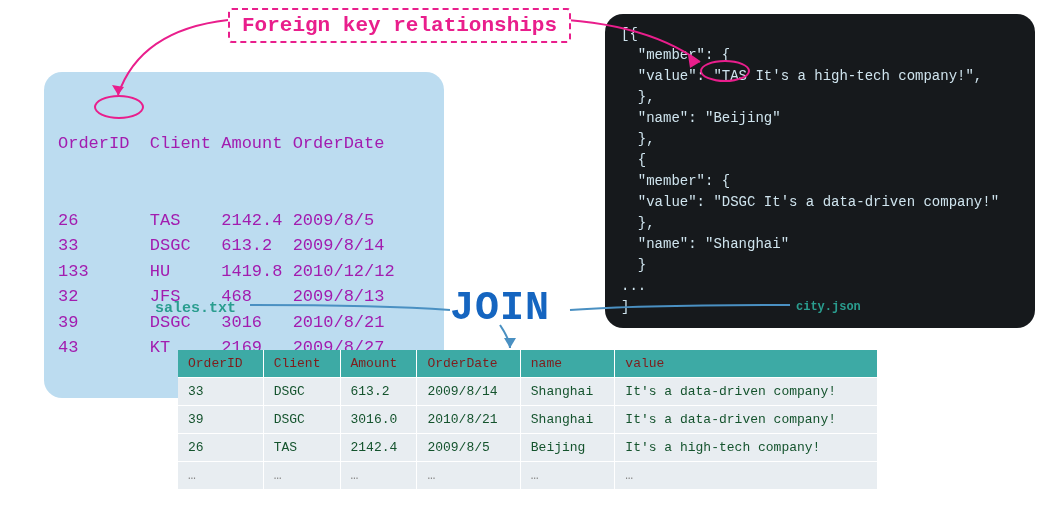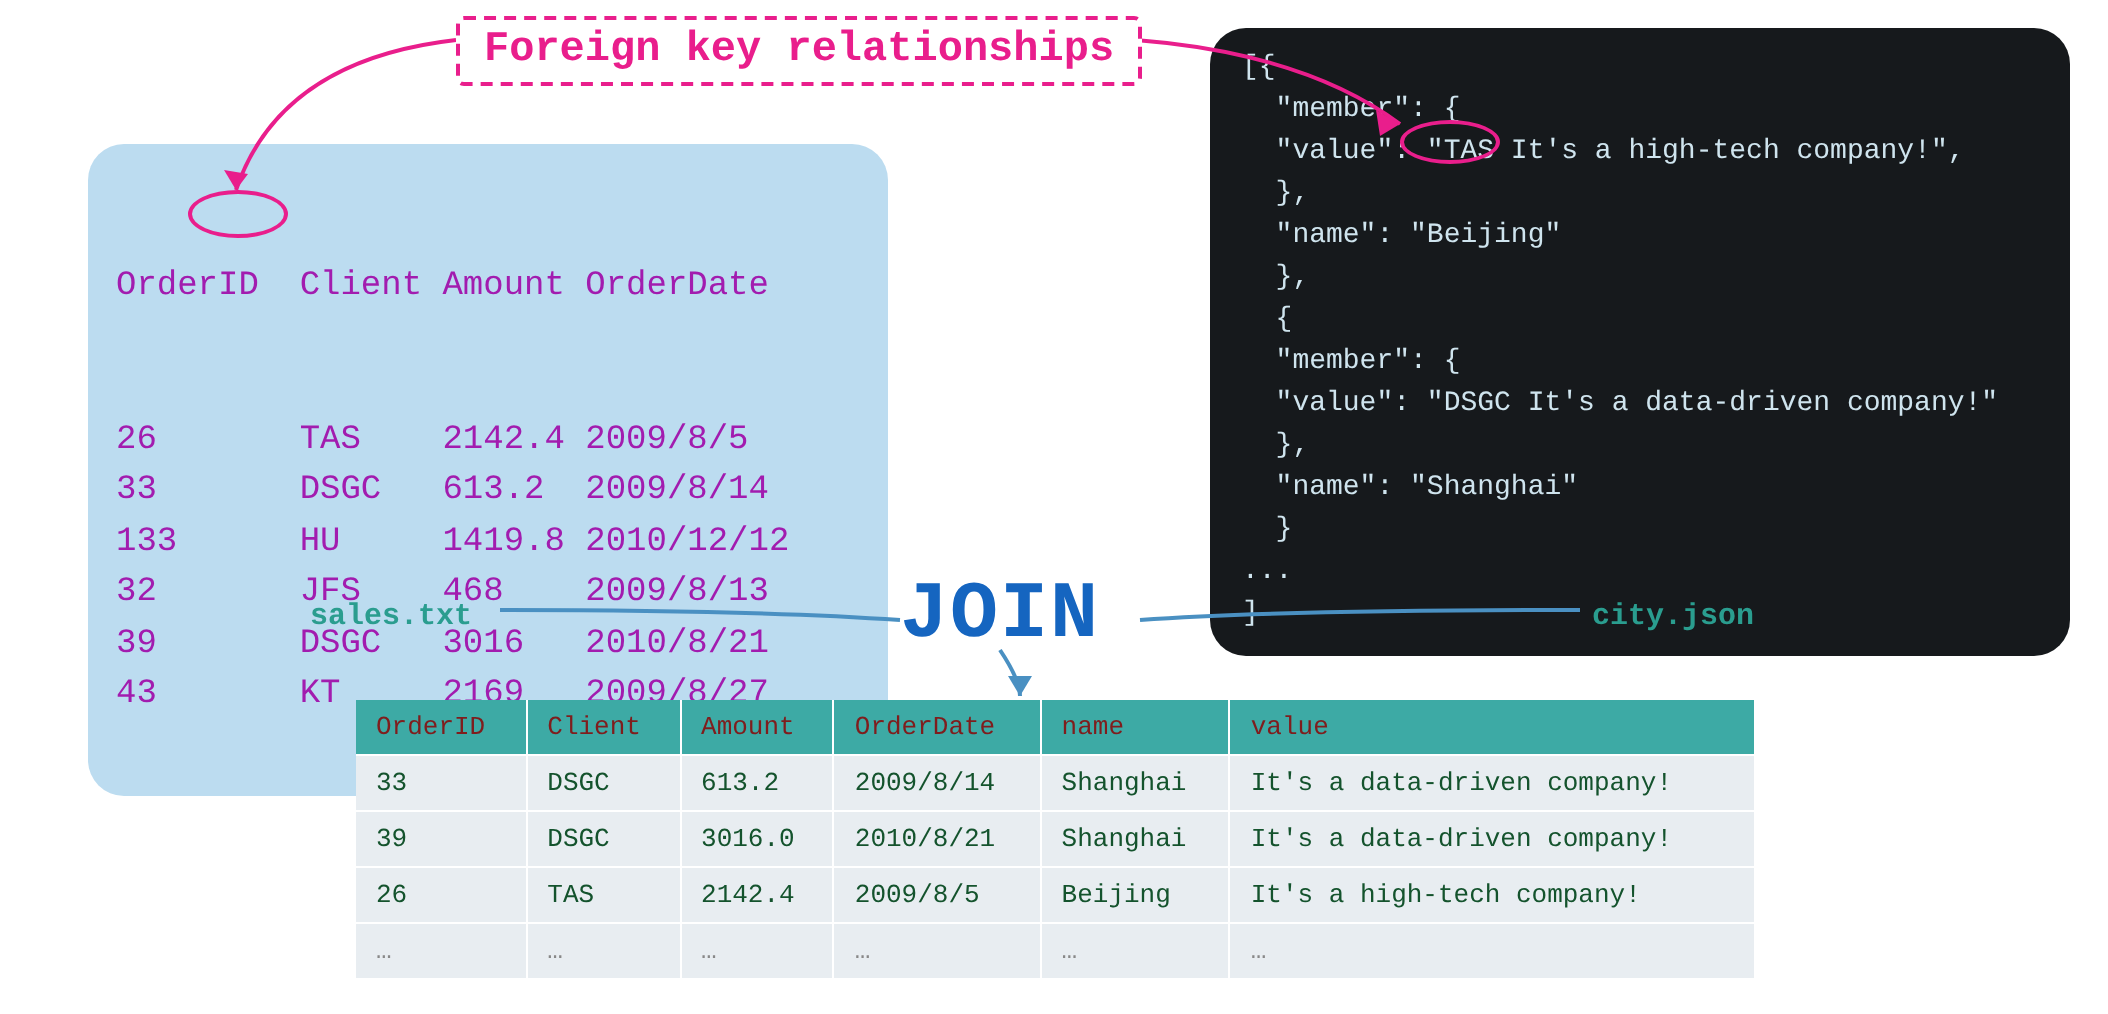--- a/index.html
+++ b/index.html
@@ -78,21 +78,21 @@
   color: #2a9d8f;
   font-weight: bold;
   font-size: 15px;
 }
 .fname-right {
   position: absolute;
   top: 300px;
   left: 796px;
   color: #2a9d8f;
   font-weight: bold;
-  font-size: 15px;
+  font-size: 12px;
 }
 .join-label {
   position: absolute;
   top: 286px;
   left: 450px;
   color: #1565c0;
   font-size: 40px;
   font-weight: 900;
   letter-spacing: 1px;
 }

